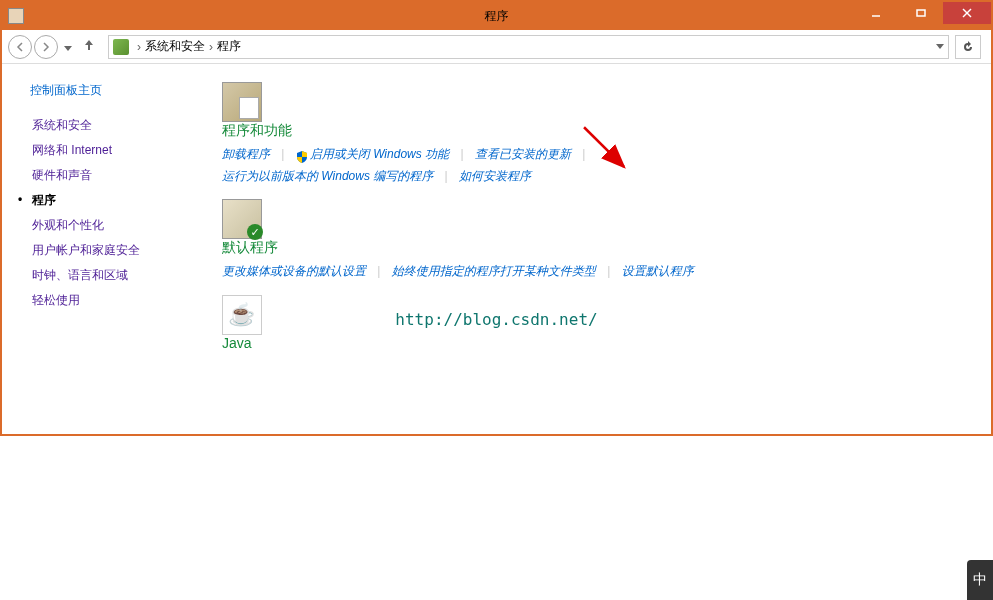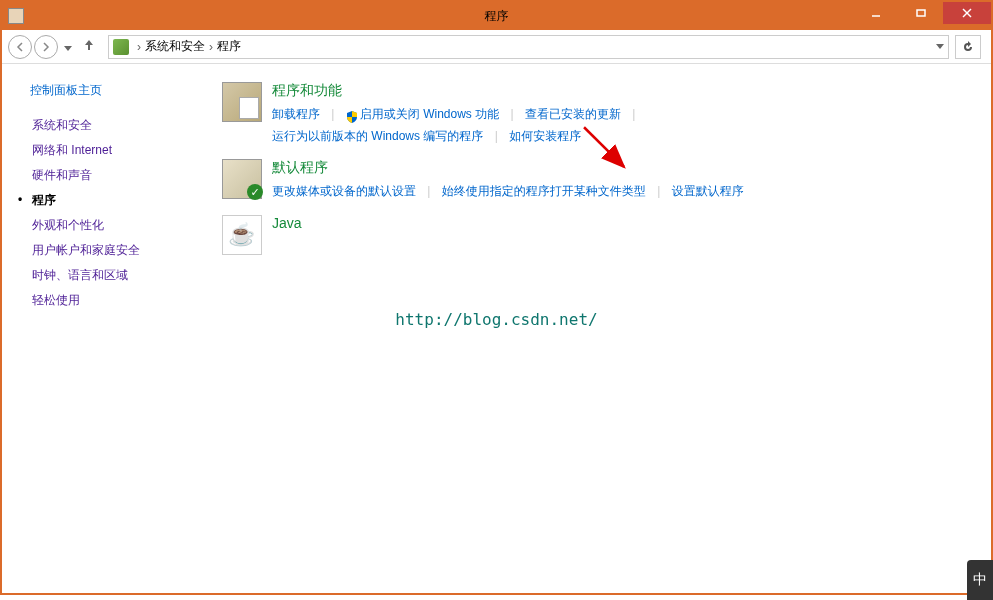--- a/index.html
+++ b/index.html
@@ -1,18 +1,18 @@
 <!DOCTYPE html>
 <html><head>
   <meta charset="utf-8">
   <style>
     * { margin: 0; padding: 0; box-sizing: border-box; font-family: "Microsoft YaHei", "Segoe UI", sans-serif; }
     body { background: #fff; width: 993px; height: 600px; overflow: hidden; position: relative; }
     
-    .window-frame { border: 2px solid #db6b2a; width: 993px; height: 595px; background: #fff; position: relative; }
+    .window-frame { border: 2px solid #db6b2a; width: 993px; height: 436px; background: #fff; position: relative; }
     
     .titlebar { height: 28px; background: #db6b2a; display: flex; align-items: center; position: relative; }
     .titlebar-icon { width: 16px; height: 16px; margin-left: 6px; background: #e8d4b8; border: 1px solid #888; }
     .titlebar-title { position: absolute; left: 50%; transform: translateX(-50%); color: #000; font-size: 12px; }
     .window-controls { position: absolute; right: 0; top: 0; display: flex; height: 22px; }
     .win-btn { width: 45px; height: 22px; display: flex; align-items: center; justify-content: center; color: #fff; font-size: 13px; cursor: pointer; }
     .win-btn.min { background: #db6b2a; }
     .win-btn.max { background: #db6b2a; }
     .win-btn.close { background: #c8413b; width: 48px; }
     .win-btn svg { width: 10px; height: 10px; }
@@ -34,31 +34,31 @@
     
     .content-area { display: flex; height: calc(100% - 64px); }
     
     .sidebar { width: 200px; padding: 18px 0 0 28px; font-size: 12px; }
     .sidebar-home { color: #0066cc; margin-bottom: 18px; cursor: pointer; }
     .sidebar-item { color: #4c1d95; margin-bottom: 8px; cursor: pointer; padding-left: 2px; }
     .sidebar-item.current { color: #000; font-weight: bold; position: relative; }
     .sidebar-item.current::before { content: "•"; position: absolute; left: -12px; color: #000; }
     
     .main-content { flex: 1; padding: 18px 20px 0 20px; position: relative; }
-    .category { display: flex; margin-bottom: 12px; }
+    .category { display: flex; margin-bottom: 12px; flex-direction: column; }
     .category-icon { width: 40px; height: 40px; margin-right: 10px; flex-shrink: 0; }
     .icon-programs { background: linear-gradient(135deg, #d4c8a8, #b8a878); border: 1px solid #999; position: relative; }
     .icon-programs::after { content: ""; position: absolute; right: 2px; bottom: 2px; width: 18px; height: 20px; background: #fff; border: 1px solid #aaa; }
     .icon-default { background: linear-gradient(135deg, #e8e0c8, #c8c0a0); border: 1px solid #999; position: relative; }
     .icon-default::after { content: "✓"; position: absolute; right: -2px; bottom: -2px; width: 16px; height: 16px; background: #2a8a2a; color: #fff; border-radius: 50%; font-size: 11px; display: flex; align-items: center; justify-content: center; }
     .icon-java { background: #fff; border: 1px solid #ccc; display: flex; align-items: center; justify-content: center; color: #e76f00; font-size: 22px; }
     .category-body { flex: 1; }
     .category-title { color: #158a3a; font-size: 14px; margin-bottom: 4px; cursor: pointer; }
     .category-links { font-size: 12px; line-height: 1.8; }
-    .category-links a { color: #0066cc; text-decoration: none; cursor: pointer; }
+    .category-links a { color: #0066cc; text-decoration: none; cursor: pointer; font-style: italic; }
     .link-sep { color: #ccc; margin: 0 8px; }
     .shield-icon { display: inline-block; width: 12px; height: 12px; vertical-align: middle; margin-right: 2px; }
     
     .red-arrow { position: absolute; left: 370px; top: 70px; transform: rotate(25deg); pointer-events: none; }
     
     .watermark { position: absolute; left: 50%; top: 310px; transform: translateX(-50%); color: #0f766e; font-size: 16px; font-family: monospace; pointer-events: none; }
     
     .bottom-widget { position: absolute; right: 0; bottom: 0; width: 26px; height: 40px; background: #333; color: #fff; display: flex; align-items: center; justify-content: center; font-size: 14px; border-radius: 4px 0 0 0; }
   </style>
 </head>

